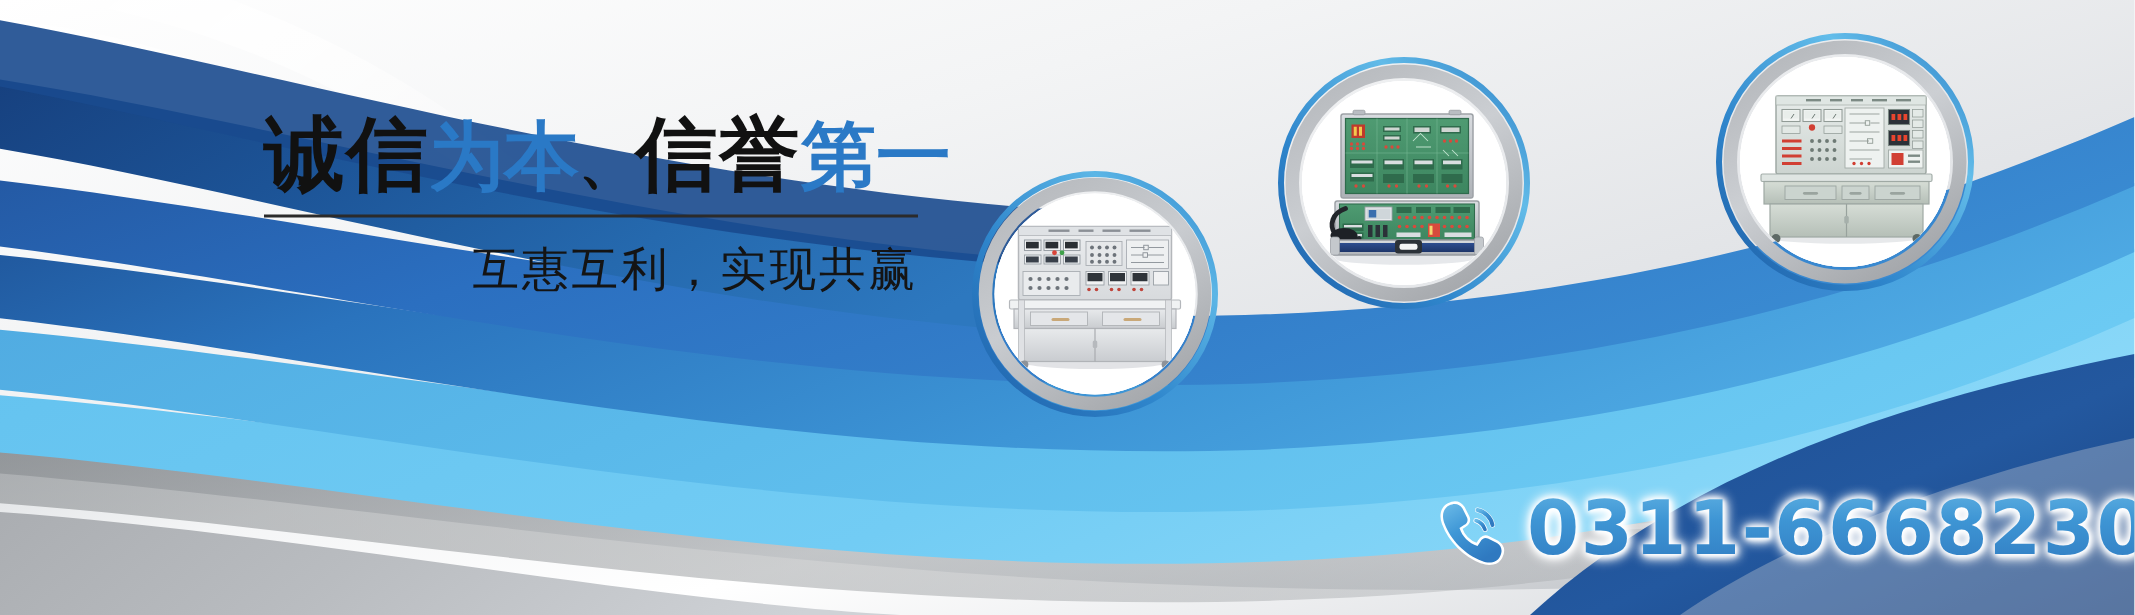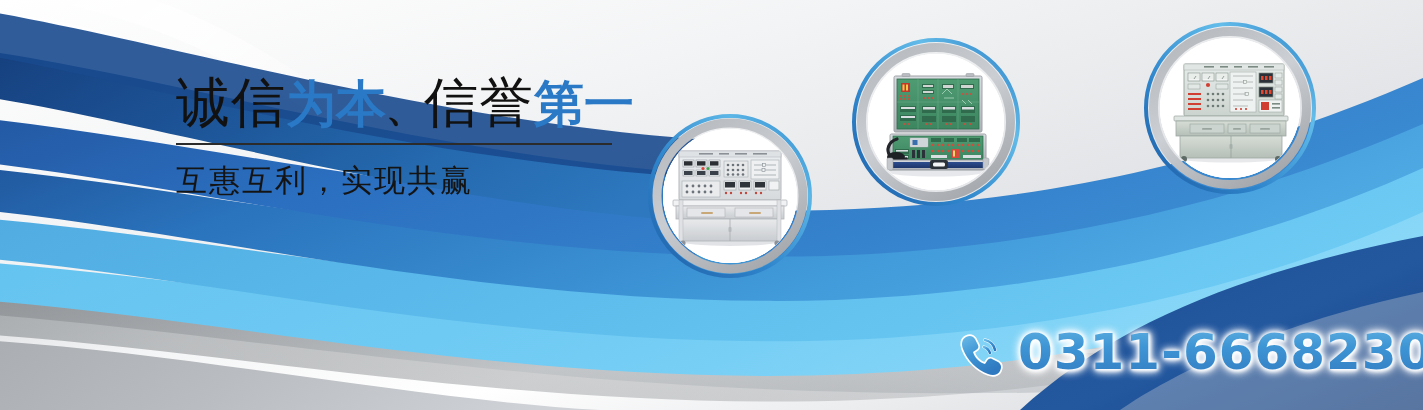--- a/index.html
+++ b/index.html
@@ -13,41 +13,41 @@
   .layer{position:absolute;left:0;top:0;width:1423px;height:410px;}
   .svgfull{display:block;width:1423px;height:410px;}
 
   
   #textblock{position:absolute;left:0;top:0;width:660px;height:230px;}
   #headline{
     position:absolute;left:176px;top:72px;width:446px;height:62px;
     white-space:nowrap;line-height:62px;
   }
   .h-big{
-    font-size:54px;font-weight:normal;color:#111111;letter-spacing:1px;
+    font-size:54px;font-weight:bold;color:#111111;letter-spacing:1px;
     font-family:"DejaVu Sans","Liberation Sans",sans-serif;
     vertical-align:baseline;
   }
   .h-sm-blue{
     font-size:50px;font-weight:bold;color:#2a79c6;letter-spacing:0px;
     font-family:"DejaVu Sans","Liberation Sans",sans-serif;
     vertical-align:baseline;
   }
   .h-comma{
     font-size:38px;font-weight:bold;color:#111111;
     font-family:"DejaVu Sans","Liberation Sans",sans-serif;
     vertical-align:baseline;
   }
   #rule{
     position:absolute;left:176px;top:143px;width:436px;height:2px;
     background:#2b2b2b;
   }
   #subtitle{
     position:absolute;left:176px;top:158px;width:436px;height:44px;
-    font-size:31px;color:#141414;letter-spacing:2px;
+    text-align:right;font-size:31px;color:#141414;letter-spacing:2px;
     line-height:44px;white-space:nowrap;
     font-family:"DejaVu Sans","Liberation Sans",sans-serif;
   }
 
   
   #phoneblock{position:absolute;left:955px;top:322px;height:62px;}
   #phone-icon{position:absolute;left:0;top:6px;width:52px;height:50px;}
   #phone-number{
     position:absolute;left:63px;top:0;height:62px;line-height:60px;
     font-size:50px;font-weight:bold;letter-spacing:1px;white-space:nowrap;

